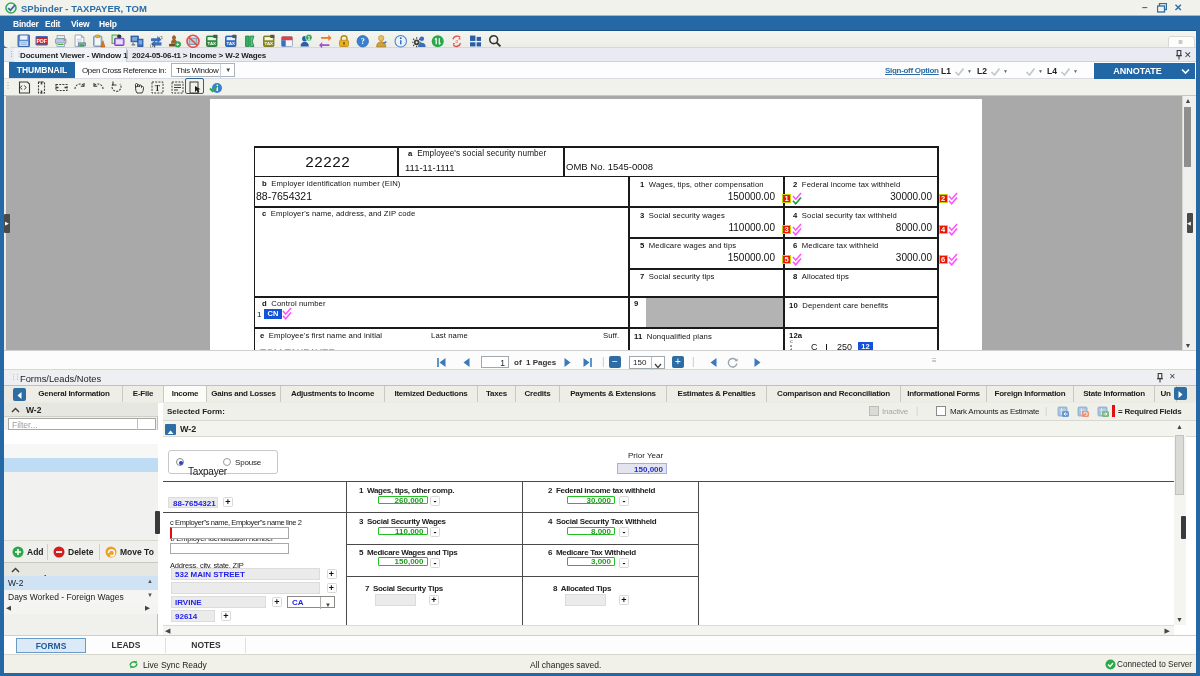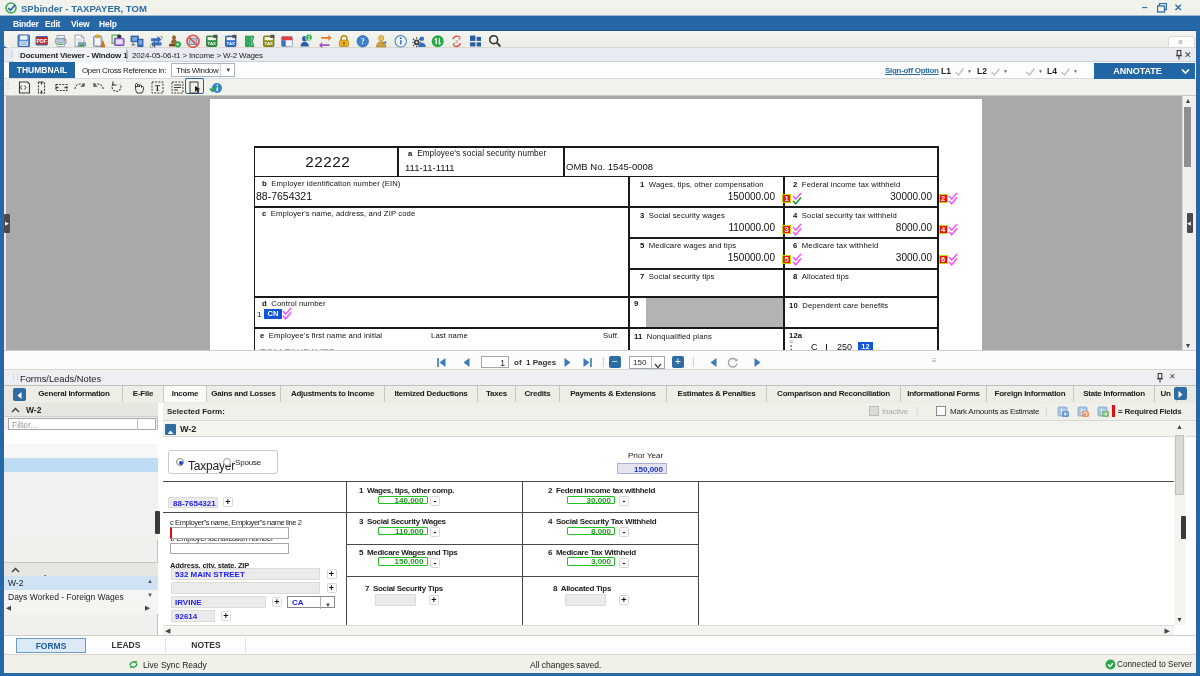--- a/index.html
+++ b/index.html
@@ -10,21 +10,21 @@
 #titlebar { left:0; top:0; width:1200px; height:16px; background:#f2f2ec; border-bottom:1px solid #9db8d2; }
 #titletext { left:21px; top:3px; font-size:9.5px; font-weight:bold; color:#2e6da4; }
 
 #menubar { left:0; top:16px; width:1200px; height:15px; background:#2667a6; border-bottom:1px solid #1d5288; }
 .menuitem { position:absolute; top:3px; color:#fff; font-size:8.5px; font-weight:bold; letter-spacing:-0.2px; }
 
 #toolbar { left:0; top:31px; width:1200px; height:17px; background:linear-gradient(#f4f5f0,#ecede6); border-bottom:1px solid #d8d8d0; }
 
 #docheader { left:0; top:48px; width:1200px; height:14px; background:#e8ebf1; border-bottom:1px solid #ccd2da; }
 #docheader .t1 { position:absolute; left:20px; top:2.5px; font-size:8px; font-weight:bold; color:#222; letter-spacing:-0.15px;}
-#docheader .t2 { position:absolute; left:132px; top:2.5px; font-size:8px; font-weight:normal; color:#222; letter-spacing:-0.15px;}
+#docheader .t2 { position:absolute; left:132px; top:2.5px; font-size:8px; font-weight:bold; color:#222; letter-spacing:-0.15px;}
 
 #tbrow2 { left:0; top:62px; width:1200px; height:17px; background:#fdfdfe; border-bottom:1px solid #d8dce0; }
 
 #tbrow3 { left:0; top:79px; width:1200px; height:17px; background:#f2f2ec; border-bottom:1px solid #c8c8c2; }
 
 #docarea { left:4px; top:96px; width:1188px; height:254px; background:#a9a9a9; overflow:hidden; }
 #page { position:absolute; left:206px; top:3px; width:772px; height:251px; background:#fff; }
 
 #navbar { left:4px; top:350px; width:1192px; height:20px; background:#fcfcfc; border-top:1px solid #cfcfcf; border-bottom:1px solid #d8d8d8; }
 
@@ -518,20 +518,40 @@
   </div>
   <div class="abs" style="left:8px;top:418px;width:148px;height:12px;background:#fff;border:1px solid #a8a8a2;">
     <span style="position:absolute;left:3px;top:1px;font-size:8.5px;color:#9a9a9a;">Filter...</span>
     <div style="position:absolute;right:17px;top:0;width:1px;height:12px;background:#c0c0ba;"></div>
   </div>
   <div class="abs" style="left:4px;top:430px;width:154px;height:14px;background:#fff;"></div>
   <div class="abs" style="left:4px;top:444px;width:154px;height:14px;background:#f7f7f5;"></div>
   <div class="abs" style="left:4px;top:458px;width:154px;height:14px;background:#bedcf4;"></div>
   <div class="abs" style="left:4px;top:472px;width:154px;height:68px;background:#f1f1ef;"></div>
   <div class="abs" style="left:155px;top:511px;width:5px;height:23px;background:#3a3a3a;border-radius:1px;"></div>
+  <div class="abs" style="left:4px;top:540px;width:154px;height:22px;background:#efefeb;border-top:1px solid #d8d8d2;">
+    <svg style="position:absolute;left:8px;top:5px" width="12" height="12" viewBox="0 0 12 12">
+        <circle cx="6" cy="6" r="5.5" fill="#2aa84a"></circle>
+        <path d="M6 3 v6 M3 6 h6" stroke="#fff" stroke-width="1.6"></path>
+      </svg>
+    <span style="position:absolute;left:23px;top:6px;font-size:8.5px;font-weight:bold;color:#222;">Add</span>
+    <div style="position:absolute;left:43px;top:3px;width:1px;height:16px;background:#d0d0ca;"></div>
+    <svg style="position:absolute;left:49px;top:5px" width="12" height="12" viewBox="0 0 12 12">
+        <circle cx="6" cy="6" r="5.5" fill="#d02020"></circle>
+        <path d="M3 6 h6" stroke="#fff" stroke-width="1.8"></path>
+      </svg>
+    <span style="position:absolute;left:64px;top:6px;font-size:8.5px;font-weight:bold;color:#222;">Delete</span>
+    <div style="position:absolute;left:95px;top:3px;width:1px;height:16px;background:#d0d0ca;"></div>
+    <svg style="position:absolute;left:101px;top:5px" width="12" height="12" viewBox="0 0 12 12">
+        <circle cx="6" cy="6" r="5.5" fill="#f0a020"></circle>
+        <path d="M3.5 7 a3 3 0 1 1 3 3" fill="none" stroke="#fff" stroke-width="1.4"></path>
+        <path d="M5 10.8 l2.4 -0.8 -1.6 -2 Z" fill="#fff"></path>
+      </svg>
+    <span style="position:absolute;left:116px;top:6px;font-size:8.5px;font-weight:bold;color:#222;">Move To</span>
+  </div>
   <div class="abs" style="left:4px;top:562px;width:154px;height:14px;background:#e7e7e1;border-top:1px solid #c8c8c2;">
     <svg style="position:absolute;left:7px;top:4px" width="9" height="7" viewBox="0 0 9 7">
         <path d="M1 5 L4.5 1.5 L8 5" stroke="#3a3a3a" stroke-width="1.4" fill="none"></path>
       </svg>
     <span style="position:absolute;left:22px;top:11px;font-size:8.5px;font-weight:bold;color:#222;">Sections</span>
   </div>
   <div class="abs" style="left:4px;top:576px;width:154px;height:14px;background:#cfe3f5;">
     <span style="position:absolute;left:4px;top:2px;font-size:8.5px;color:#222;">W-2</span>
     <span style="position:absolute;right:5px;top:2px;font-size:6px;color:#555;">▲</span>
   </div>
@@ -577,57 +597,57 @@
     <div style="position:absolute;left:2px;top:3px;width:11px;height:11px;background:#2e6da4;border-radius:1px;"><svg width="11" height="11" viewBox="0 0 11 11">
           <path d="M2.5 7 L5.5 3.5 L8.5 7 Z" fill="#fff"></path>
         </svg></div>
     <span style="position:absolute;left:17px;top:3px;font-size:9px;font-weight:bold;color:#222;">W-2</span>
   </div>
   <div class="abs" id="formarea" style="left:163px;top:437px;width:1011px;height:188px;background:#fff;">
 
     <div style="position:absolute;left:5px;top:13px;width:110px;height:24px;border:1px solid #c8c8c6;border-radius:3px;">
       <div style="position:absolute;left:7px;top:7px;width:8px;height:8px;border:1px solid #8a8a88;border-radius:50%;background:#fff;"></div>
       <div style="position:absolute;left:10px;top:10px;width:4px;height:4px;border-radius:50%;background:#2244cc;"></div>
-      <span style="position:absolute;left:19px;top:8px;font-size:12px;color:#222;letter-spacing:-0.2px;">Taxpayer</span>
+      <span style="position:absolute;left:19px;top:15px;font-size:10px;color:#222;letter-spacing:-0.2px;">Taxpayer</span>
       <div style="position:absolute;left:54px;top:7px;width:8px;height:8px;border:1px solid #9a9a98;border-radius:50%;background:#fff;"></div>
       <span style="position:absolute;left:66px;top:7px;font-size:8px;color:#222;letter-spacing:-0.2px;">Spouse</span>
     </div>
     <span style="position:absolute;left:465px;top:14px;font-size:8px;color:#222;">Prior Year</span>
     <div style="position:absolute;left:454px;top:26px;width:50px;height:11px;background:#e4e4ee;border:1px solid #a8b0d8;font-size:8px;color:#2233cc;font-weight:bold;text-align:right;line-height:11px;padding-right:3px;">150,000</div>
 
     <div style="position:absolute;left:0px;top:44px;width:1011px;height:1px;background:#4a4a4a;"></div>
     <div style="position:absolute;left:0px;top:75px;width:535px;height:1px;background:#4a4a4a;"></div>
     <div style="position:absolute;left:182.5px;top:106.5px;width:352px;height:1px;background:#4a4a4a;"></div>
     <div style="position:absolute;left:182.5px;top:139px;width:352px;height:1px;background:#4a4a4a;"></div>
     <div style="position:absolute;left:182.5px;top:44px;width:1px;height:144px;background:#4a4a4a;"></div>
     <div style="position:absolute;left:359px;top:44px;width:1px;height:144px;background:#4a4a4a;"></div>
     <div style="position:absolute;left:534.5px;top:44px;width:1px;height:144px;background:#4a4a4a;"></div>
 
     <span style="position:absolute;left:7.5px;top:49.5px;font-size:7.5px;color:#222;letter-spacing:-0.2px;margin-top:47px;">b Employer identification number</span>
     <div style="position:absolute;left:5px;top:59.5px;width:50px;height:11px;background:#ebebeb;border:1px solid #dcdcda;font-size:8px;color:#2222ee;font-weight:bold;line-height:11px;padding-left:4px;">88-7654321</div>
     <div class="plusbtn" style="left:60px;top:60px;">+</div>
     <span style="position:absolute;left:7px;top:80.5px;font-size:7.5px;color:#222;letter-spacing:-0.4px;">c Employer"s name, Employer"s name line 2</span>
     <div style="position:absolute;left:7px;top:90px;width:119px;height:11.5px;background:#fff;border:1px solid #a8a8a6;border-left:2.5px solid #e01010;"></div>
     <div style="position:absolute;left:7px;top:105.5px;width:119px;height:11.5px;background:#fff;border:1px solid #a8a8a6;"></div>
-    <span style="position:absolute;left:7px;top:124px;font-size:7.5px;color:#222;letter-spacing:-0.2px;font-weight:bold;">Address, city, state, ZIP</span>
+    <span style="position:absolute;left:7px;top:124px;font-size:7.5px;color:#222;letter-spacing:-0.2px;">Address, city, state, ZIP</span>
     <div style="position:absolute;left:8px;top:131px;width:149px;height:11.5px;background:#ebebeb;border:1px solid #dcdcda;font-size:8px;color:#2222ee;font-weight:bold;line-height:11.5px;padding-left:3px;">532 MAIN STREET</div>
     <div class="plusbtn" style="left:163.5px;top:131.5px;">+</div>
     <div style="position:absolute;left:8px;top:145px;width:149px;height:11.5px;background:#ebebeb;border:1px solid #dcdcda;"></div>
     <div class="plusbtn" style="left:163.5px;top:145.5px;">+</div>
     <div style="position:absolute;left:8px;top:159px;width:95px;height:12px;background:#ebebeb;border:1px solid #dcdcda;font-size:8px;color:#2222ee;font-weight:bold;line-height:12px;padding-left:3px;">IRVINE</div>
     <div class="plusbtn" style="left:109px;top:159.5px;">+</div>
     <div style="position:absolute;left:124px;top:159px;width:48px;height:12px;background:#fff;border:1px solid #8a8a88;font-size:8px;color:#2222ee;font-weight:bold;line-height:12px;padding-left:4px;">CA
       <div style="position:absolute;right:13px;top:0;width:1px;height:12px;background:#b0b0ae;"></div>
       <span style="position:absolute;right:3px;top:2px;font-size:6px;color:#444;">▼</span>
     </div>
     <div style="position:absolute;left:8px;top:173px;width:44px;height:11.5px;background:#ebebeb;border:1px solid #dcdcda;font-size:8px;color:#2222ee;font-weight:bold;line-height:11.5px;padding-left:3px;">92614</div>
     <div class="plusbtn" style="left:58px;top:173.5px;">+</div>
 
     <span class="flab" style="left:196px;top:49px;">1&nbsp; Wages, tips, other comp.</span>
-    <div class="greenbox" style="left:214.5px;top:58.5px;width:50px;">140,000</div>
+    <div class="greenbox" style="left:214.5px;top:58.5px;width:50px;">260,000</div>
     <div class="minusbtn" style="left:267px;top:59px;">-</div>
     <span class="flab" style="left:196px;top:80px;">3&nbsp; Social Security Wages</span>
     <div class="greenbox" style="left:214.5px;top:89.5px;width:50px;">110,000</div>
     <div class="minusbtn" style="left:267px;top:90px;">-</div>
     <span class="flab" style="left:196px;top:111px;">5&nbsp; Medicare Wages and Tips</span>
     <div class="greenbox" style="left:214.5px;top:120px;width:50px;">150,000</div>
     <div class="minusbtn" style="left:267px;top:120.5px;">-</div>
     <span class="flab" style="left:202px;top:147px;">7&nbsp; Social Security Tips</span>
     <div style="position:absolute;left:212px;top:157px;width:41px;height:11.5px;background:#ebebeb;border:1px solid #dcdcda;"></div>
     <div class="plusbtn" style="left:266px;top:157.5px;">+</div>

